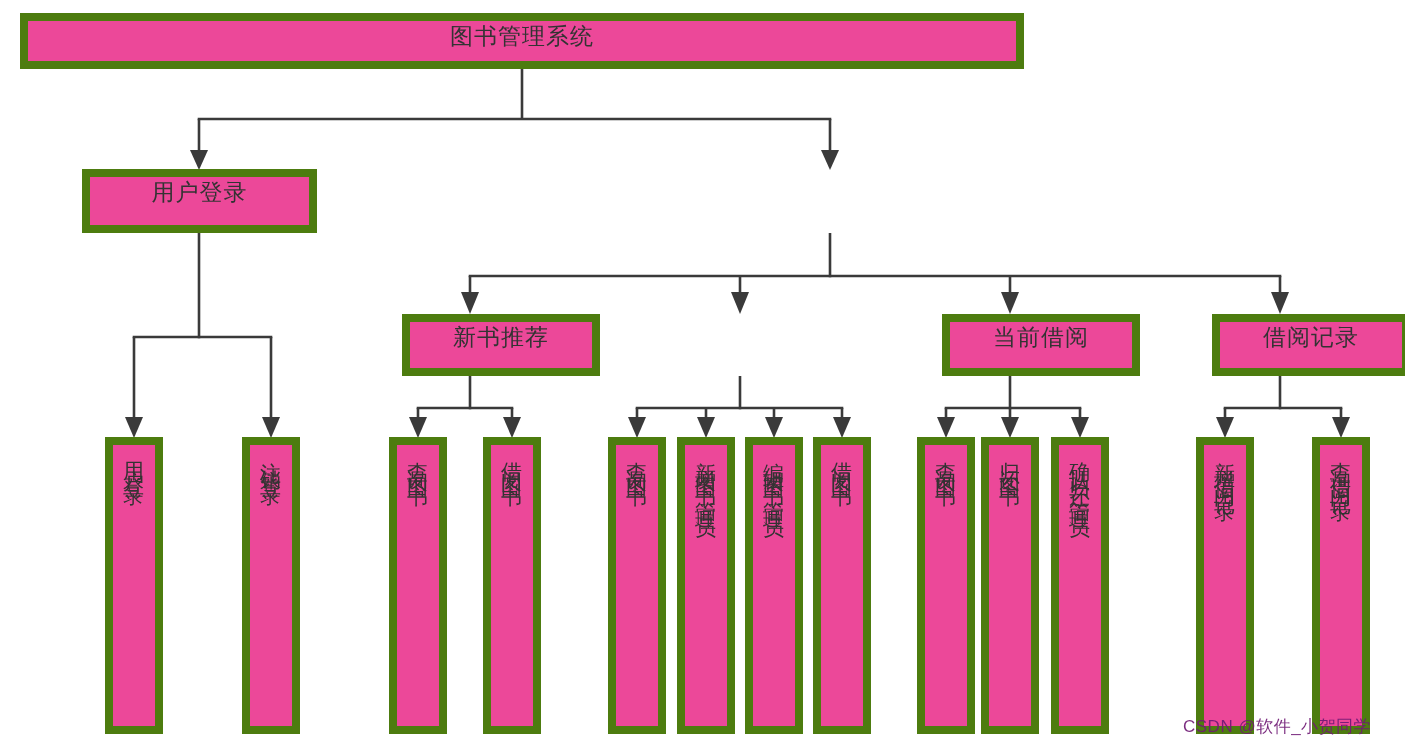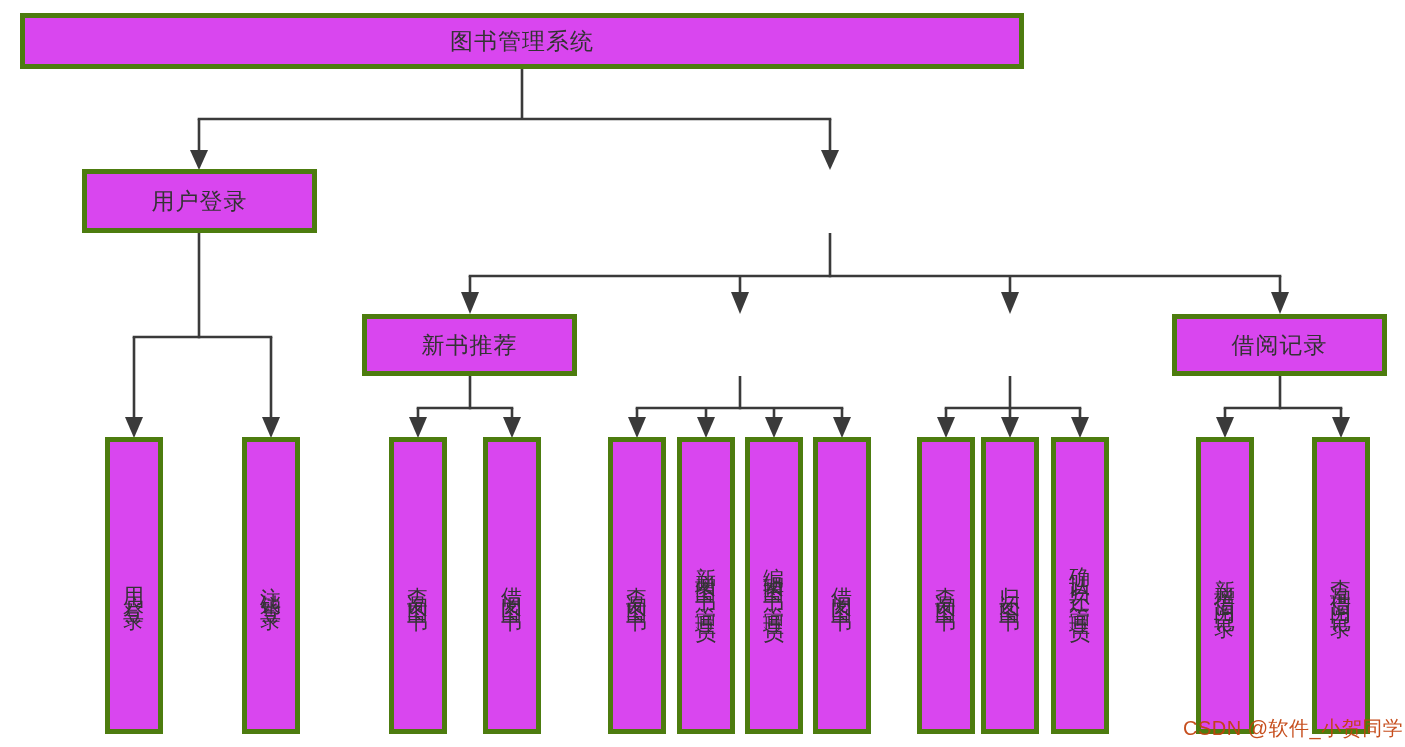--- a/index.html
+++ b/index.html
@@ -13,53 +13,53 @@
   }
   .connector-layer {
     position: absolute;
     left: 0; top: 0;
     width: 1405px; height: 747px;
     pointer-events: none;
   }
   .node {
     position: absolute;
     box-sizing: border-box;
-    border: 5px solid #4d7c0f;
-    background: #d946ef;
+    border: 8px solid #4d7c0f;
+    background: #ec4899;
     display: flex;
-    align-items: center;
+    align-items: flex-start;
     justify-content: center;
     color: #333333;
     z-index: 2;
   }
   .htext {
     font-size: 23px;
     letter-spacing: 1px;
     white-space: nowrap;
   }
   .node-root  { left: 20px;  top: 13px;  width: 1004px; height: 56px; }
   .node-lvl2  { top: 169px; width: 235px; height: 64px; }
-  .node-lvl3  { top: 314px; width: 215px; height: 62px; }
+  .node-lvl3  { top: 314px; width: 198px; height: 62px; margin-left: 40px; }
   .leaf       { top: 437px; width: 58px;  height: 297px; }
   .vtext {
     writing-mode: vertical-rl;
     text-orientation: mixed;
     font-size: 21px;
     letter-spacing: 8px;
     line-height: 1;
     color: #333333;
   }
   .watermark {
     position: absolute;
     left: 1183px;
     top: 715px;
     z-index: 5;
-    font-size: 20px;
+    font-size: 17px;
     letter-spacing: 0.5px;
-    color: #c2410c;
+    color: #701a75;
     opacity: 0.92;
     white-space: nowrap;
     text-align: center;
   }
 </style>
 </head>
 <body>
 
 <div class="canvas">
 
@@ -134,20 +134,23 @@
     <span class="htext">图书管理系统</span>
   </div>
 
   <div class="node node-lvl2" style="left:82px">
     <span class="htext">用户登录</span>
   </div>
 
   <div class="node node-lvl3" style="left:362px">
     <span class="htext">新书推荐</span>
   </div>
+  <div class="node node-lvl3" style="left:902px">
+    <span class="htext">当前借阅</span>
+  </div>
   <div class="node node-lvl3" style="left:1172px">
     <span class="htext">借阅记录</span>
   </div>
 
   <div class="node leaf" style="left:105px">
     <span class="vtext">用户登录</span>
   </div>
   <div class="node leaf" style="left:242px">
     <span class="vtext">注销登录</span>
   </div>

